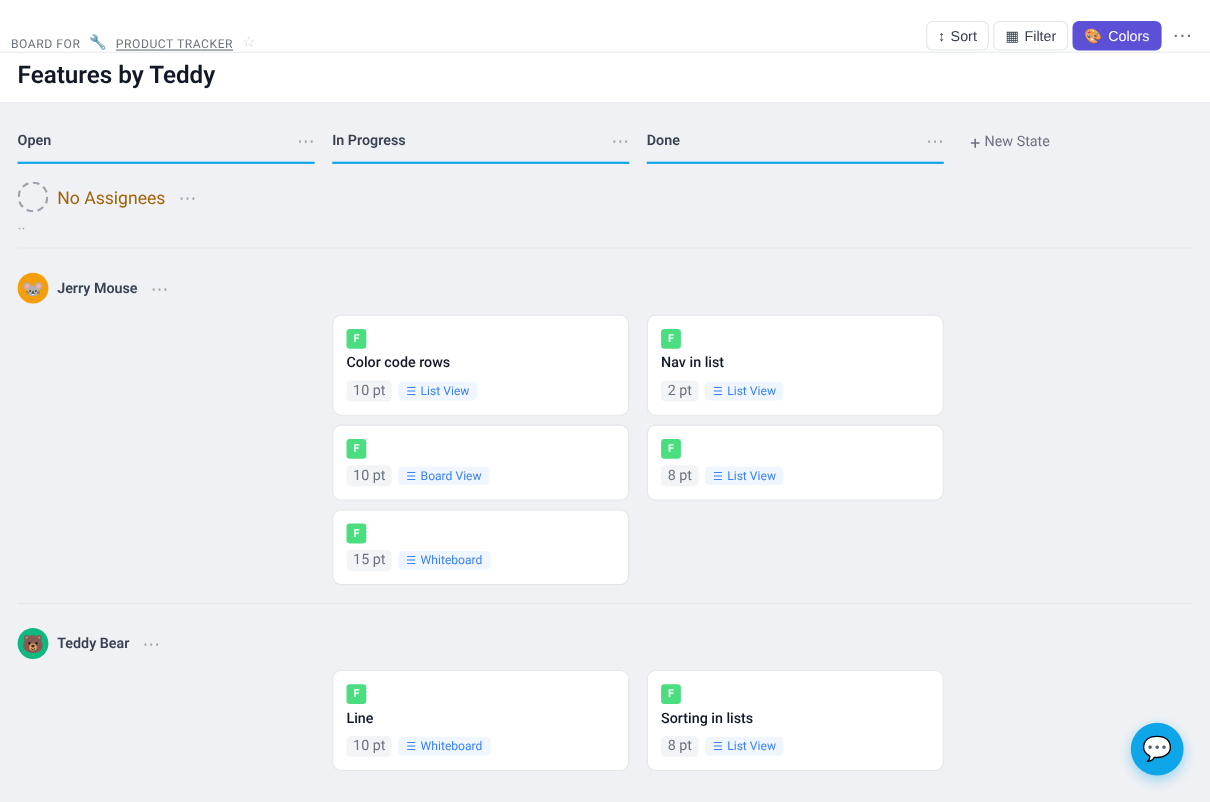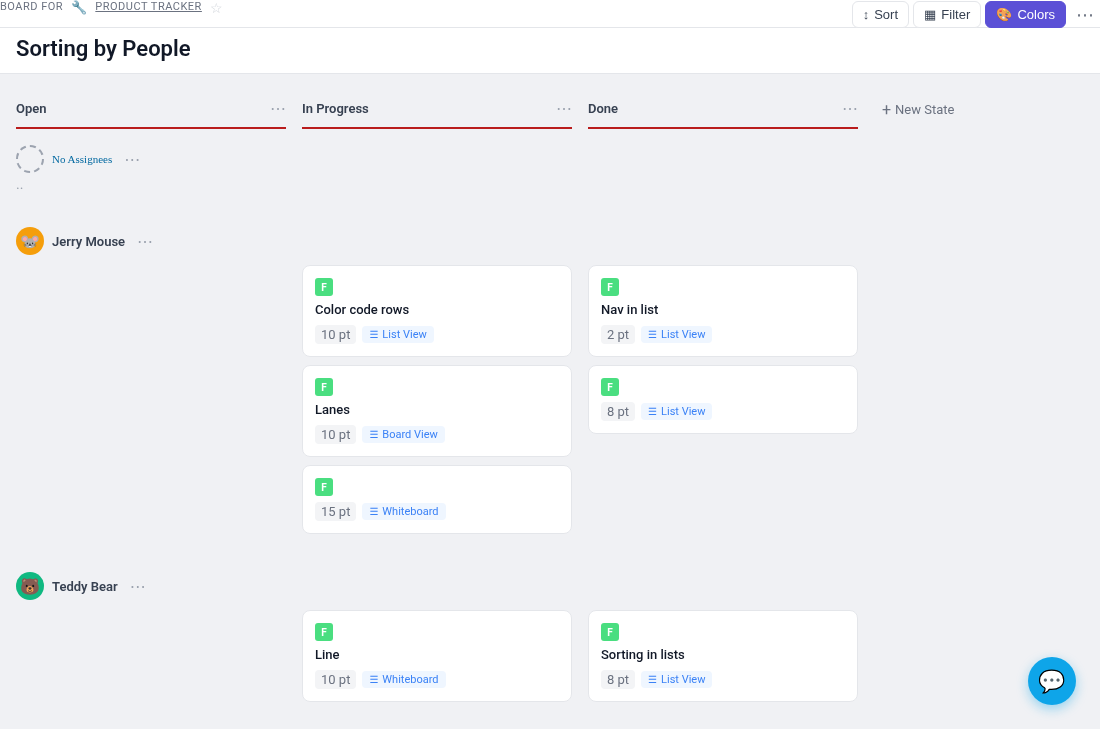--- a/index.html
+++ b/index.html
@@ -9,24 +9,24 @@
       color: #1a1a2e;
       font-size: 13px;
       height: 729px;
       overflow: hidden;
     }
 
     
     .top-bar {
       background: #fff;
       border-bottom: 1px solid #e4e6ea;
-      padding: 0 0;
-      height: 28px;
-      display: flex;
-      align-items: flex-start;
+      padding: 0 10px;
+      height: 48px;
+      display: flex;
+      align-items: flex-end;
       gap: 8px;
     }
     .board-for-label {
       font-size: 11px;
       color: #6b7280;
       text-transform: uppercase;
       letter-spacing: 0.5px;
       display: flex;
       align-items: center;
       gap: 4px;
@@ -95,21 +95,21 @@
       grid-template-columns: 270px 270px 270px 1fr;
       gap: 16px;
       margin-bottom: 0;
       padding-left: 0;
     }
     .col-header {
       display: flex;
       align-items: center;
       justify-content: space-between;
       padding: 6px 0;
-      border-bottom: 2px solid #b91c1c;
+      border-bottom: 2px solid #0ea5e9;
       margin-bottom: 8px;
     }
     .col-title {
       font-size: 13px;
       font-weight: 600;
       color: #374151;
     }
     .col-dots { color: #9ca3af; cursor: pointer; font-size: 16px; }
     .new-state-btn {
       display: flex;
@@ -217,21 +217,21 @@
     }
     .card-tag-icon { font-size: 10px; }
 
     
     .no-assign-row {
       display: flex;
       align-items: center;
       gap: 8px;
       padding: 8px 0 4px;
     }
-    .no-assign-label { font-size: 11px; color: #0369a1; font-family: Liberation Serif, serif; }
+    .no-assign-label { font-size: 16px; color: #a16207; }
     .two-dots { font-size: 14px; color: #9ca3af; padding: 4px 0; }
 
     
     .chat-fab {
       position: fixed;
       bottom: 24px;
       right: 24px;
       width: 48px;
       height: 48px;
       border-radius: 50%;
@@ -273,21 +273,21 @@
     </button>
     <button class="btn-action btn-colors">
       <span>🎨</span>
       <span>Colors</span>
     </button>
     <span class="more-dots">⋯</span>
   </div>
 </div>
 
 <div class="page-title-bar">
-  <h1 class="page-title">Sorting by People</h1>
+  <h1 class="page-title">Features by Teddy</h1>
 </div>
 
 <div class="board-container">
 
   <div class="columns-header">
     <div class="col-header">
       <span class="col-title">Open</span>
       <span class="col-dots">⋯</span>
     </div>
     <div class="col-header">
@@ -332,21 +332,20 @@
           <div class="card-meta">
             <span class="card-pts">10 pt</span>
             <span class="card-tag">
               <span class="card-tag-icon">☰</span>
               List View
             </span>
           </div>
         </div>
         <div class="card">
           <div class="card-type-badge">F</div>
-          <div class="card-title">Lanes</div>
           <div class="card-meta">
             <span class="card-pts">10 pt</span>
             <span class="card-tag">
               <span class="card-tag-icon">☰</span>
               Board View
             </span>
           </div>
         </div>
         <div class="card">
           <div class="card-type-badge">F</div>

